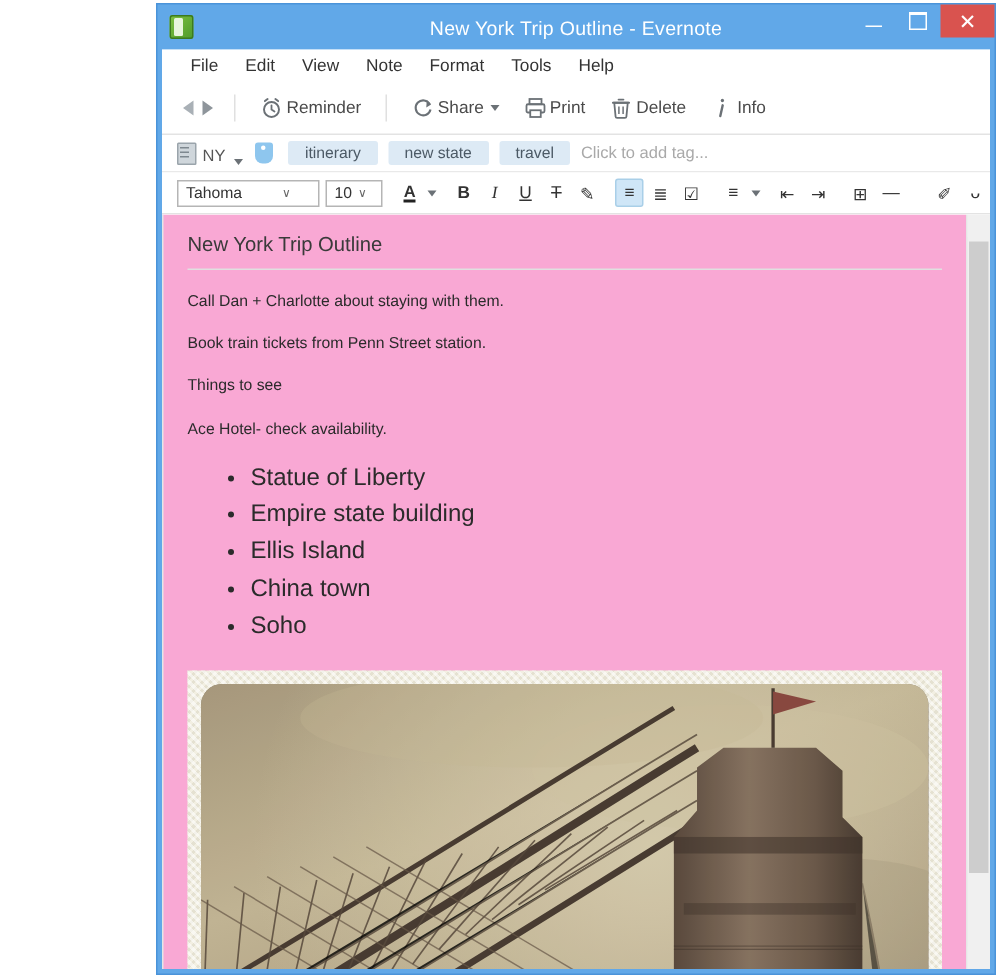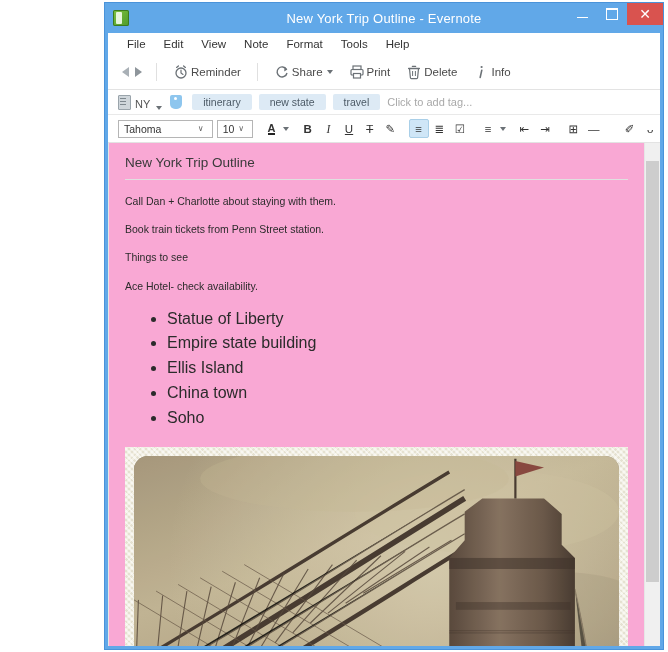--- a/index.html
+++ b/index.html
@@ -123,21 +123,21 @@
     height: 27px; flex: 0 0 27px;
     display: flex; align-items: center;
     padding-left: 10px;
     border-bottom: 1px solid #e3e3e3;
     background: #ffffff;
   }
   .fsel {
     height: 18px; border: 1px solid #b5b5b5; background: #fff;
     display: flex; align-items: center; justify-content: space-between;
     font-size: 10.5px; color: #333;
-    padding: 0 8px 0 5px; box-sizing: border-box;
+    padding: 0 18px 0 5px; box-sizing: border-box;
   }
   .fsel.font { width: 100px; }
   .fsel.size { width: 38px; margin-left: 4px; }
   .fsel .dd { color:#666; font-size:8px; margin-left:4px;}
   .fb-item { width: 21px; height: 19px; display:flex;align-items:center;justify-content:center;
              font-size: 11.5px; color:#333; margin-left:1px; }
   .fb-item.active { background:#cfe6f7; border:1px solid #a9cfe8; border-radius:2px; box-sizing:border-box;}
   .fb-gap { width: 8px; }
   .fb-colorA { font-weight:700; font-size:11px; border-bottom:2px solid #222; line-height:10px; }
 

